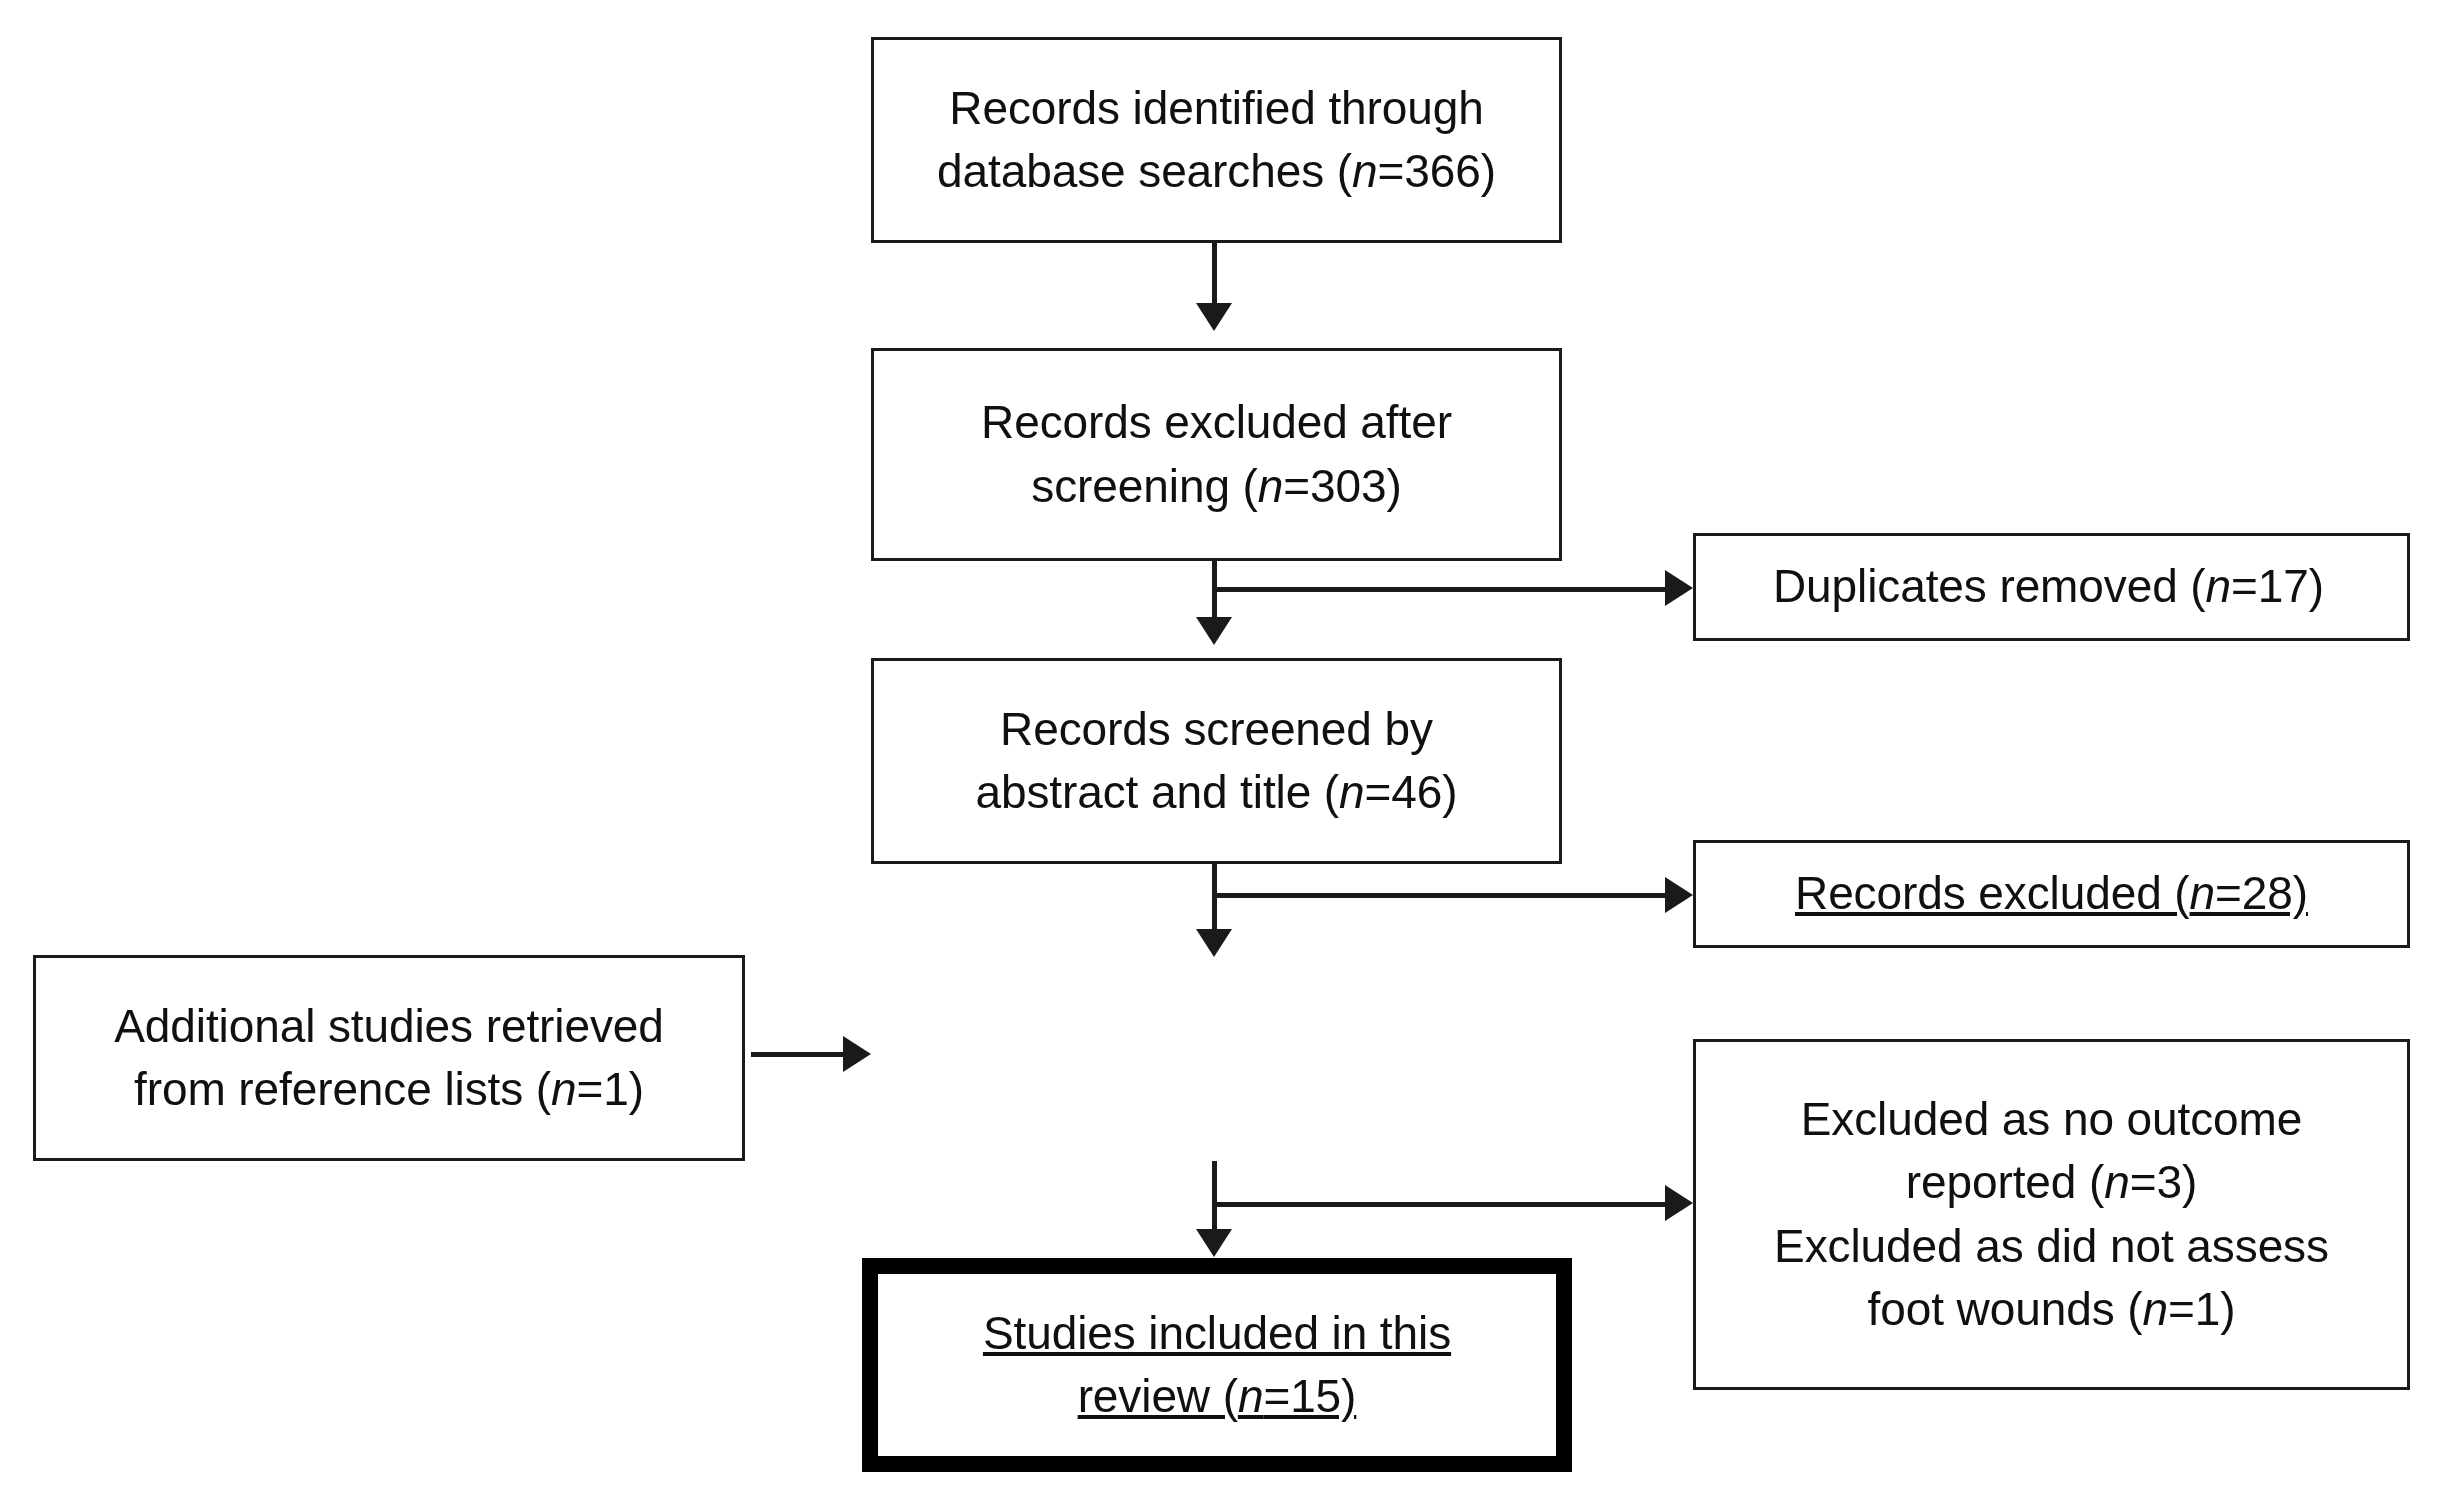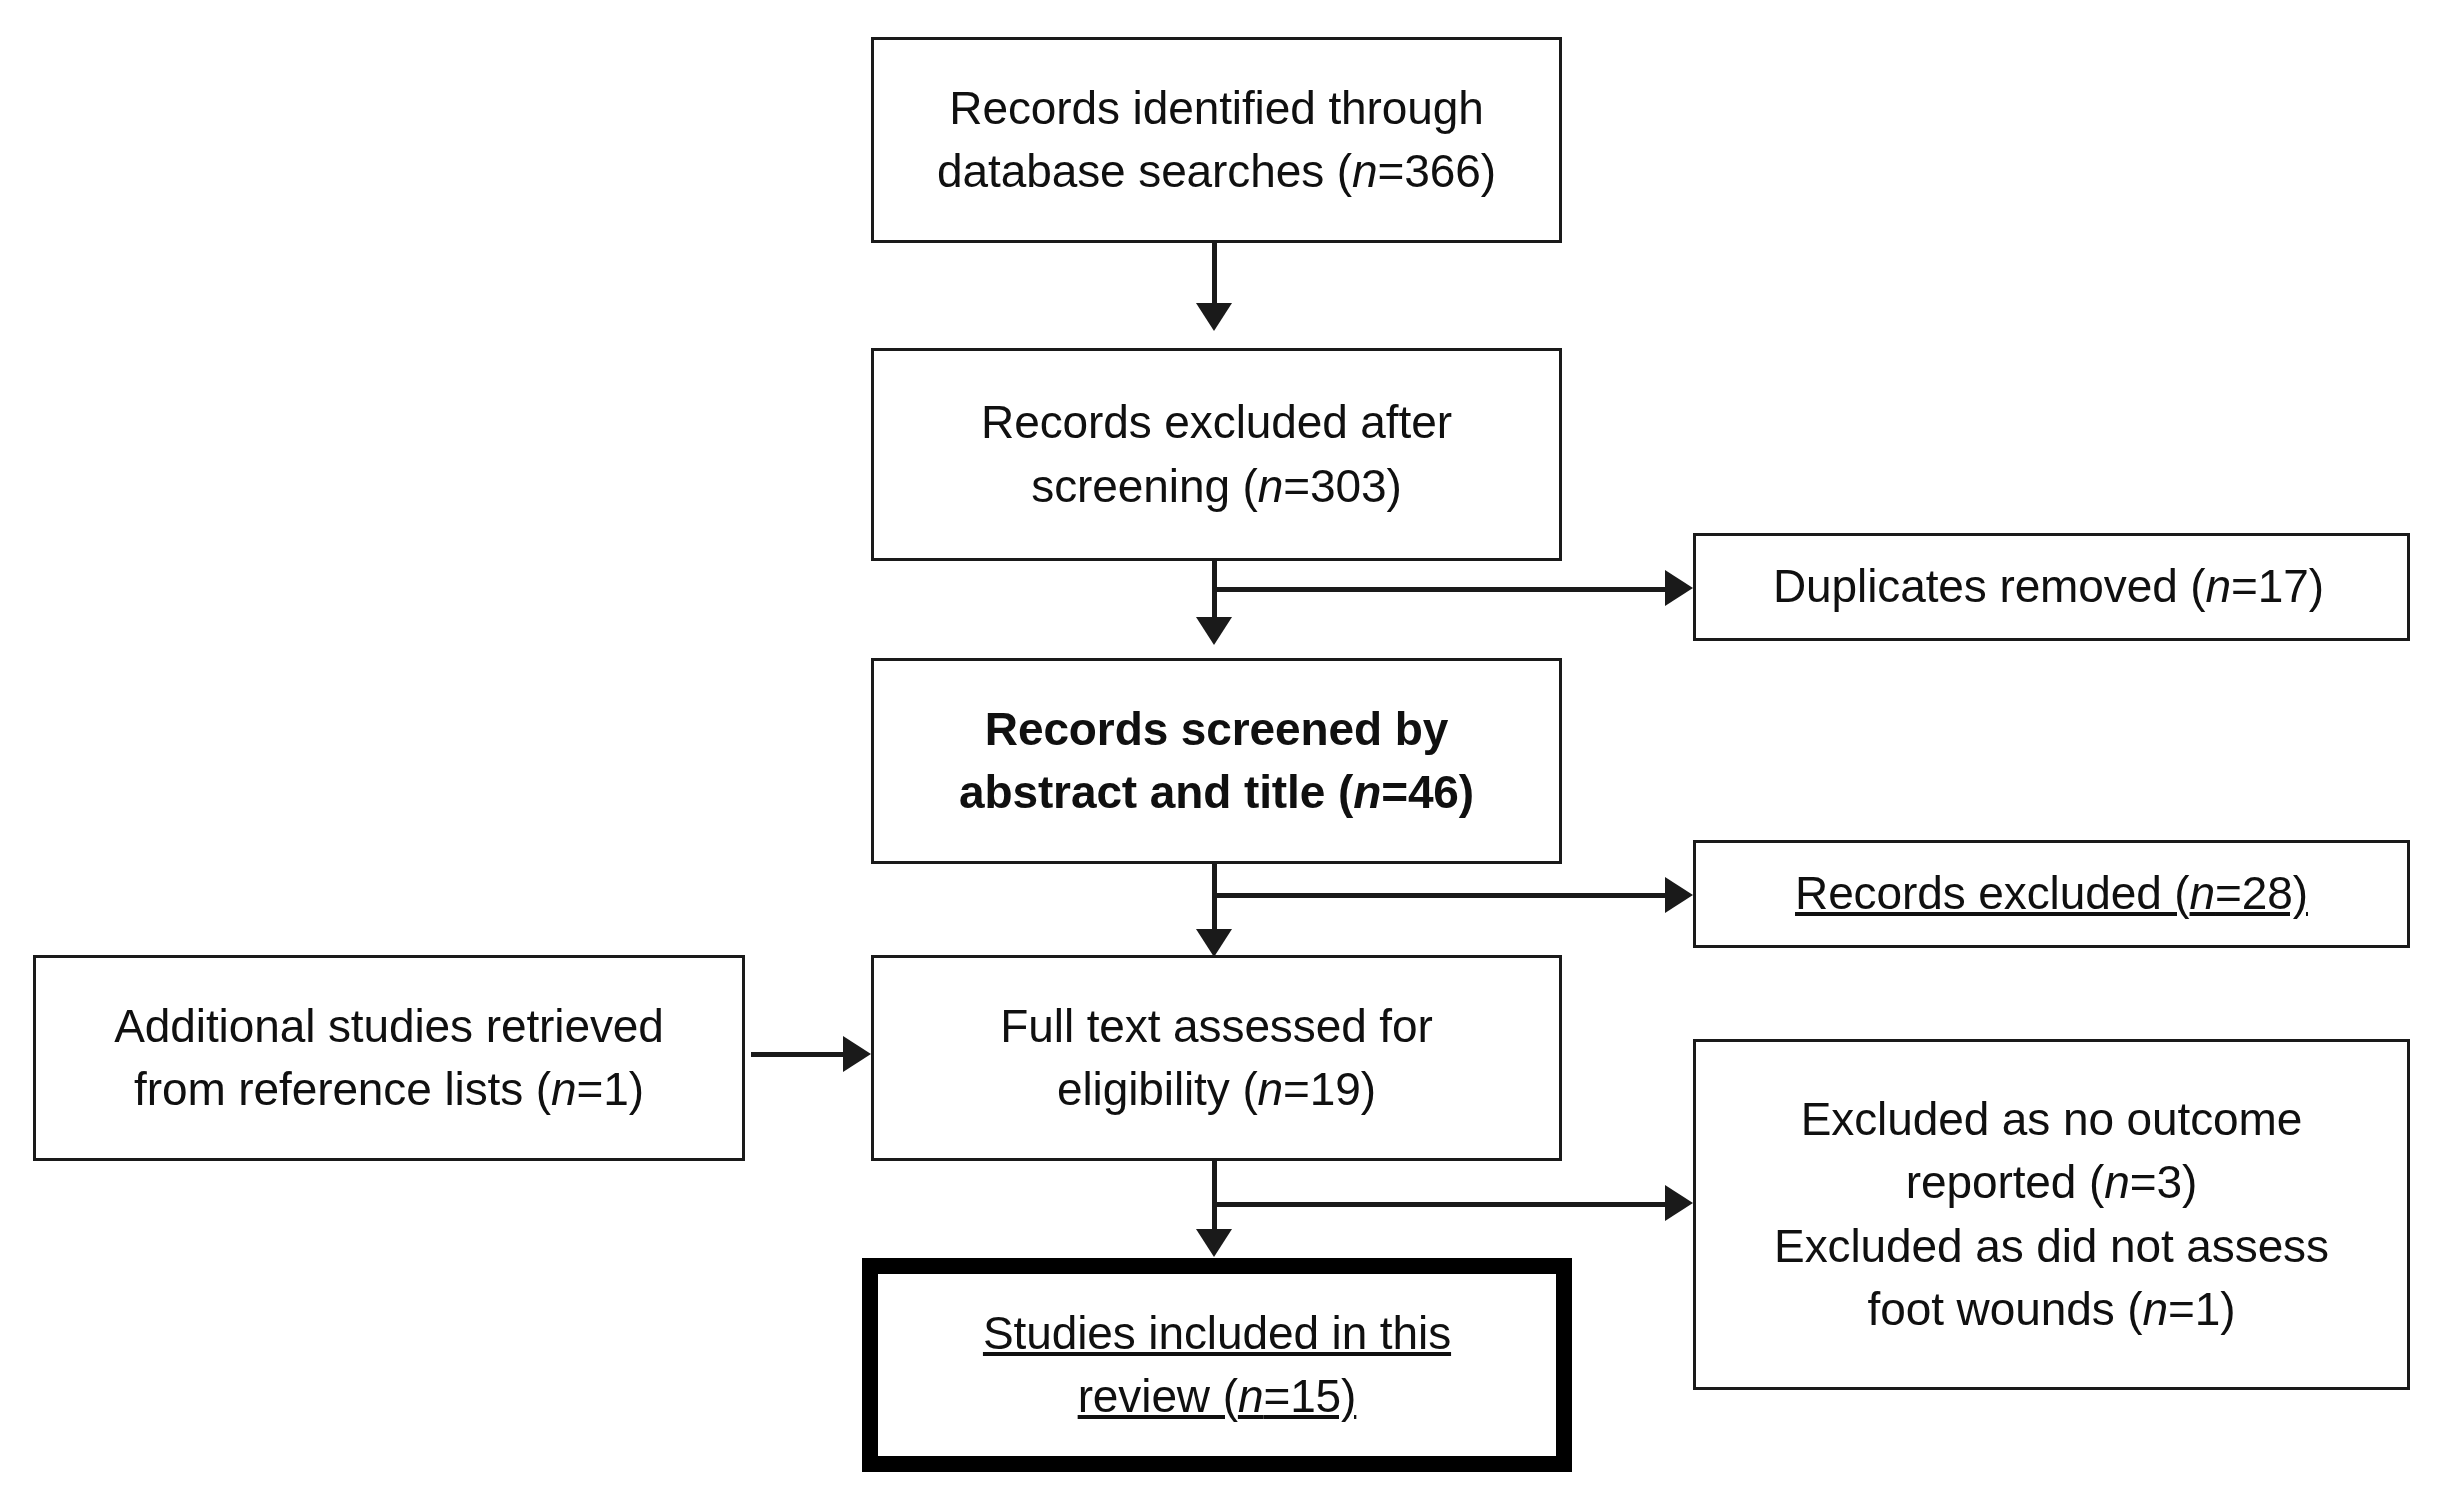--- a/index.html
+++ b/index.html
@@ -106,38 +106,34 @@
 
   <div class="node" style="left:871px; top:348px; width:691px; height:213px;">
     <span class="txt">Records excluded after
 screening (<i>n</i>=303)</span>
   </div>
 
   <div class="node" style="left:1693px; top:533px; width:717px; height:108px;padding-left:12px;">
     <span class="txt">Duplicates removed (<i>n</i>=17)</span>
   </div>
 
-  <div class="node" style="left:871px; top:658px; width:691px; height:206px;font-weight:bold;">
+  <div class="node" style="left:871px; top:658px; width:691px; height:206px;">
     <span class="txt">Records screened by
 abstract and title (<i>n</i>=46)</span>
   </div>
 
   <div class="node" style="left:1693px; top:840px; width:717px; height:108px;text-decoration:underline;">
     <span class="txt">Records excluded (<i>n</i>=28)</span>
   </div>
 
   <div class="node" style="left:33px; top:955px; width:712px; height:206px;">
     <span class="txt">Additional studies retrieved
 from reference lists (<i>n</i>=1)</span>
   </div>
 
-  <div class="node" style="left:871px; top:955px; width:691px; height:206px;">
-    <span class="txt">Full text assessed for
-eligibility (<i>n</i>=19)</span>
-  </div>
 
   <div class="node" style="left:1693px; top:1039px; width:717px; height:351px;">
     <span class="txt">Excluded as no outcome
 reported  (<i>n</i>=3)
 Excluded as did not assess
 foot wounds (<i>n</i>=1)</span>
   </div>
 
   <div class="node emphasis" style="left:862px; top:1258px; width:710px; height:214px;text-decoration:underline;">
     <span class="txt">Studies included in this

